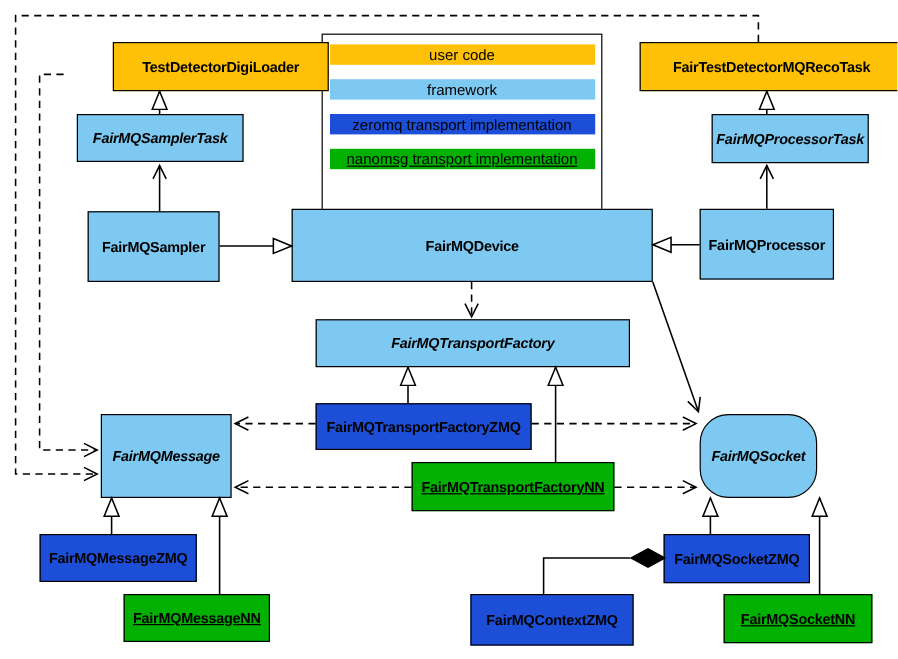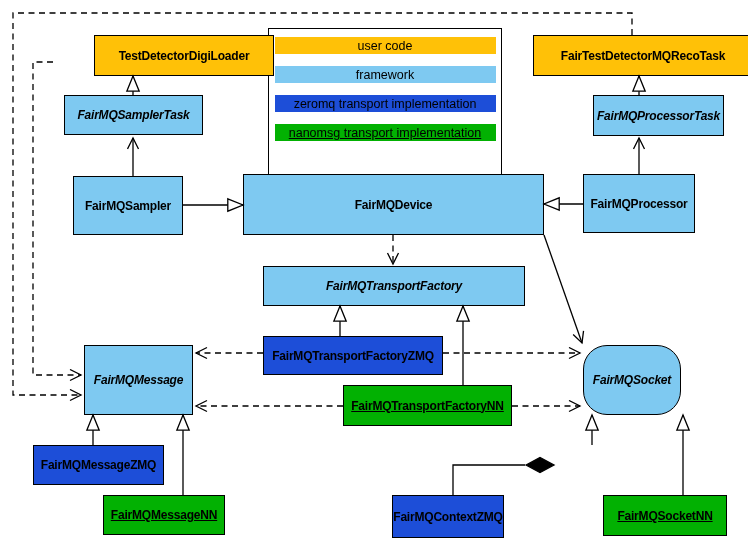--- a/index.html
+++ b/index.html
@@ -97,16 +97,17 @@
 
   <div class="node c-zmq" style="left:263px;top:336px;width:180px;height:39px;">FairMQTransportFactoryZMQ</div>
   <div class="node c-nn" style="left:343px;top:385px;width:169px;height:41px;">FairMQTransportFactoryNN</div>
 
   <div class="node c-fw abstract" style="left:84px;top:345px;width:109px;height:70px;">FairMQMessage</div>
   <div class="node c-fw abstract" style="left:583px;top:345px;width:98px;height:70px;border-radius:24px;">FairMQSocket</div>
 
   <div class="node c-zmq" style="left:33px;top:445px;width:131px;height:40px;">FairMQMessageZMQ</div>
   <div class="node c-nn" style="left:103px;top:495px;width:122px;height:40px;">FairMQMessageNN</div>
 
-  <div class="node c-zmq" style="left:392px;top:495px;width:112px;height:43px;">FairMQContextZMQ</div>
+  <div class="node c-zmq" style="left:392px;top:495px;width:136px;height:43px;">FairMQContextZMQ</div>
+  <div class="node c-zmq" style="left:553px;top:445px;width:122px;height:41px;">FairMQSocketZMQ</div>
   <div class="node c-nn" style="left:603px;top:495px;width:124px;height:41px;">FairMQSocketNN</div>
 
 </div>
 
 </body></html>

